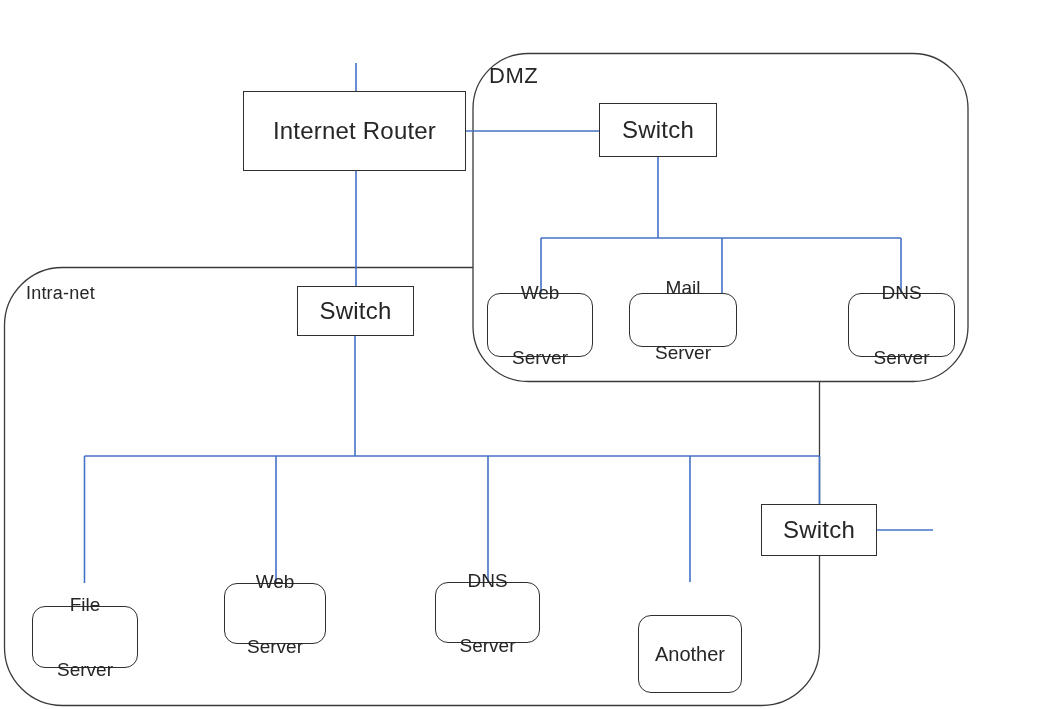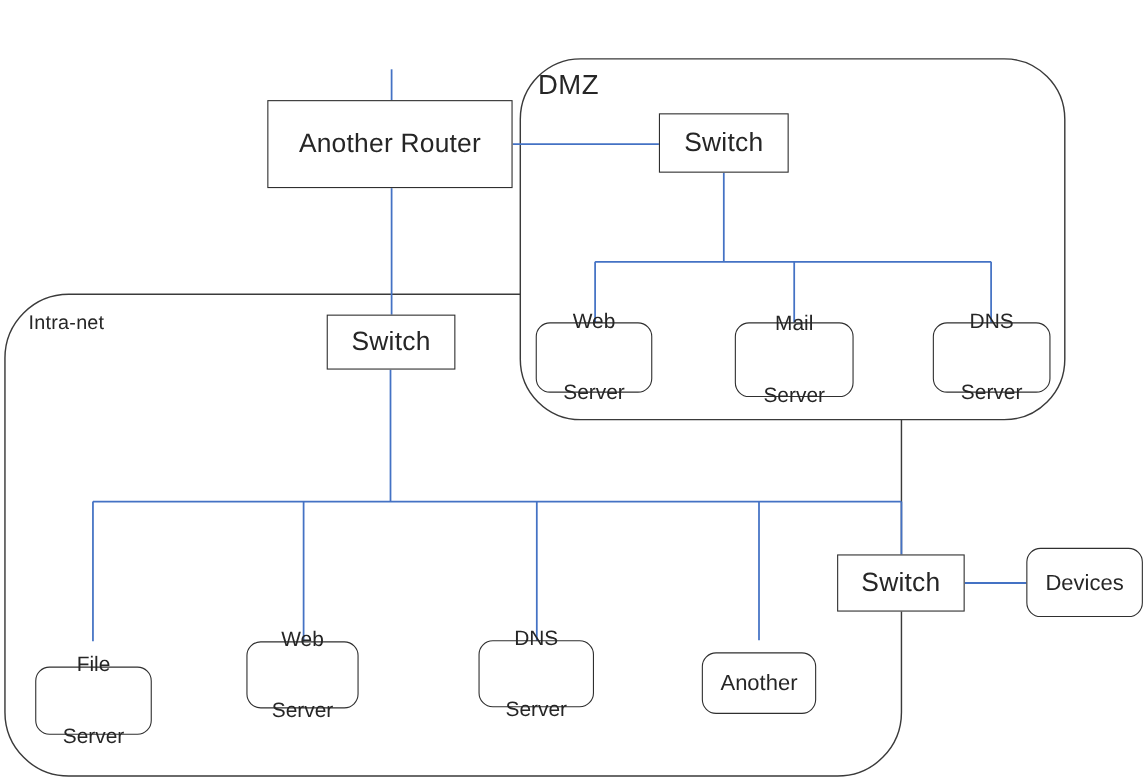--- a/index.html
+++ b/index.html
@@ -37,21 +37,21 @@
   .node--rect    { border-radius: 0; }
   .t-lg { font-size: 24px; line-height: 1.1; letter-spacing: 0.2px; }
   .t-md { font-size: 19px; line-height: 29px; gap: 36px; }
   .t-sm { font-size: 17px; line-height: 25px; }
   .t-plain { font-size: 20px; line-height: 1.1; }
   .region-label {
     position: absolute;
     color: #262626;
     white-space: nowrap;
   }
-  .region-label--dmz { font-size: 25px; letter-spacing: 0.5px; }
+  .region-label--dmz { font-size: 22px; letter-spacing: 0.5px; }
   .region-label--intranet { font-size: 18px; letter-spacing: 0.2px; }
 </style>
 </head>
 <body>
 
 <div class="stage">
 
   <svg viewBox="0 0 1041 709">
 
     <rect x="4.5" y="267.5" width="815" height="438" rx="58" ry="58" fill="#ffffff" stroke="#3a3a3a" stroke-width="1.3"></rect>
@@ -75,33 +75,33 @@
       <line x1="819.5" y1="456" x2="819.5" y2="505"></line>
       <line x1="877" y1="530" x2="933" y2="530"></line>
     </g>
   </svg>
 
   <div class="region-label region-label--dmz" style="left:489px; top:63px;">DMZ</div>
   <div class="region-label region-label--intranet" style="left:26px; top:283px;">Intra-net</div>
 
 
   <div class="node node--rect t-lg" style="left:243px; top:91px; width:223px; height:80px;">
-    <span>Another Router</span>
+    <span>Internet Router</span>
   </div>
 
   <div class="node node--rect t-lg" style="left:599px; top:103px; width:118px; height:54px;">
     <span>Switch</span>
   </div>
 
   <div class="node node--rounded t-md" style="left:487px; top:293px; width:106px; height:64px;">
     <span>Web</span>
     <span>Server</span>
   </div>
 
-  <div class="node node--rounded t-md" style="left:668px; top:293px; width:108px; height:68px;">
+  <div class="node node--rounded t-md" style="left:629px; top:293px; width:108px; height:54px;">
     <span>Mail</span>
     <span>Server</span>
   </div>
 
   <div class="node node--rounded t-md" style="left:848px; top:293px; width:107px; height:64px;">
     <span>DNS</span>
     <span>Server</span>
   </div>
 
   <div class="node node--rect t-lg" style="left:297px; top:286px; width:117px; height:50px;">
@@ -116,25 +116,22 @@
   <div class="node node--rounded t-md" style="left:224px; top:583px; width:102px; height:61px;">
     <span>Web</span>
     <span>Server</span>
   </div>
 
   <div class="node node--rounded t-md" style="left:435px; top:582px; width:105px; height:61px;">
     <span>DNS</span>
     <span>Server</span>
   </div>
 
-  <div class="node node--rounded t-plain" style="left:638px; top:593px; width:104px; height:56px;">
+  <div class="node node--rounded t-plain" style="left:638px; top:615px; width:104px; height:78px;">
     <span>Another</span>
   </div>
 
   <div class="node node--rect t-lg" style="left:761px; top:504px; width:116px; height:52px;">
     <span>Switch</span>
   </div>
 
-  <div class="node node--rounded t-plain" style="left:933px; top:498px; width:106px; height:63px;">
-    <span>Devices</span>
-  </div>
 
 </div>
 
 </body></html>

